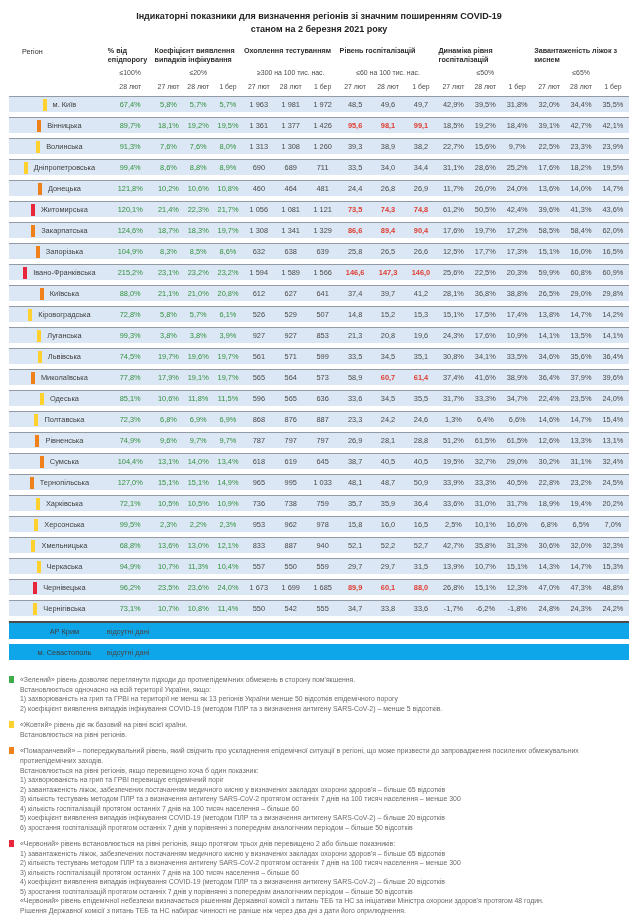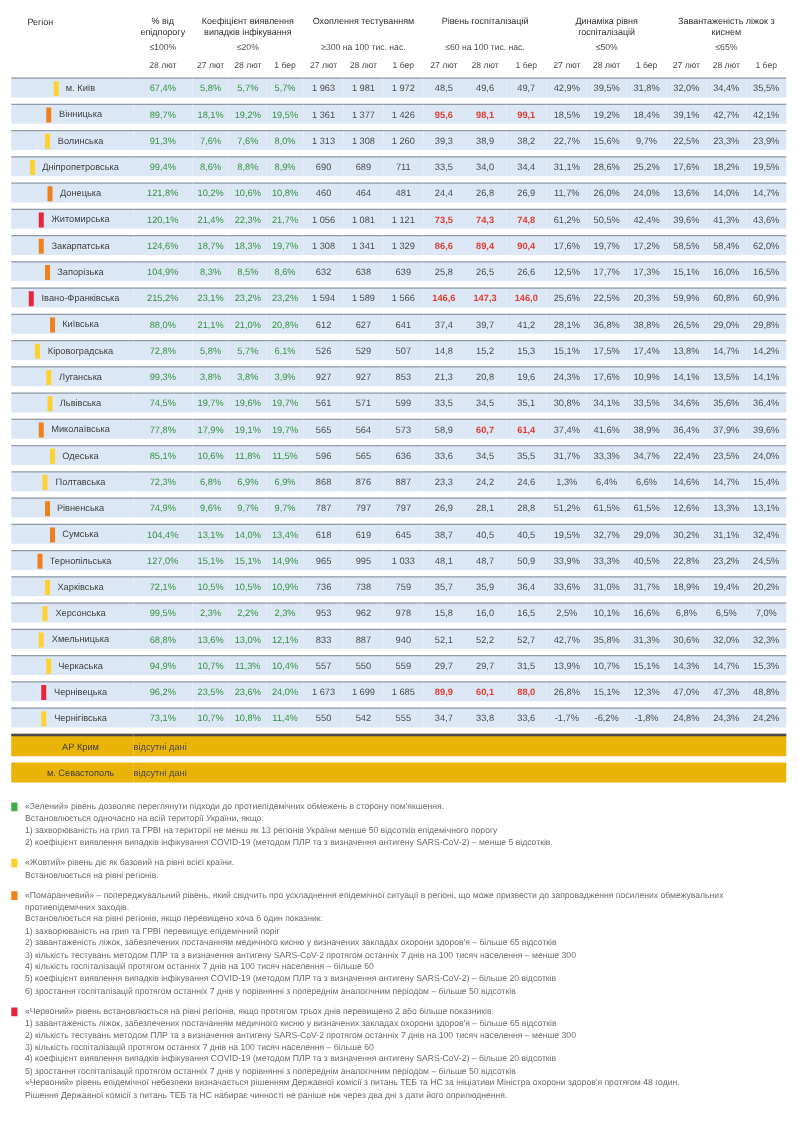--- a/index.html
+++ b/index.html
@@ -1,51 +1,55 @@
 <!DOCTYPE html>
 <html><head>
 <meta charset="utf-8">
 <style>
   html,body{margin:0;padding:0;background:#ffffff;}
   body{width:638px;height:915px;font-family:"Liberation Sans",sans-serif;color:#3f3f3f;overflow:hidden;}
   .page{box-sizing:border-box;width:638px;height:915px;padding:8px 9px 6px 9px;}
   .title{font-size:9px;font-weight:bold;color:#222;text-align:center;line-height:1.45;margin:2px 0 6px 0;}
   table.ind{width:620px;table-layout:fixed;border-collapse:separate;border-spacing:0 5px;}
   th{font-weight:normal;vertical-align:bottom;padding:0 1px;}
-  .gh{font-size:7.2px;color:#2e2e2e;font-weight:normal;line-height:1.2;text-align:center;vertical-align:top;}
+  .gh{font-size:7.2px;color:#2e2e2e;font-weight:bold;line-height:1.2;text-align:left;vertical-align:top;}
   .c-region{font-size:7.2px;color:#2e2e2e;font-weight:normal;text-align:left;vertical-align:top;padding-left:13px;}
   tr.h2 th{font-size:6.9px;color:#4a4a4a;text-align:center;padding-bottom:2px;}
   tr.h3 th{font-size:6.9px;color:#4a4a4a;text-align:center;padding-bottom:1px;}
   tr.r td{background:#dbe7f4;border-top:1px solid #939aa4;height:15px;font-size:7.4px;vertical-align:middle;padding:0;}
   td.rc{text-align:center;white-space:nowrap;padding-left:2px !important;color:#3f3f3f;}
   .marker{display:inline-block;width:4px;height:12px;margin:0 6px 0 1px;vertical-align:middle;background:#ccc;}
   .lv-yellow{background:#ffd12e;}
   .lv-orange{background:#f08019;}
   .lv-red{background:#e8253a;}
   td.val{text-align:center;color:#4a4a4a;}
   td.val.g{color:#33913f;}
   td.val.red{color:#e03c31;font-weight:bold;}
-  tr.nd td{background:#eab308;height:16px;font-size:7.4px;vertical-align:middle;padding:0;}
+  tr.nd td{background:#0ea5e9;height:16px;font-size:7.4px;vertical-align:middle;padding:0;}
   tr.nd td.rc{padding-left:13px !important;}
   tr.nd-first td{border-top:2px solid #4a4a4a;}
   td.ndv{text-align:left;color:#4a4a4a;}
   .legend{margin-top:10px;width:620px;}
   .lsec{position:relative;padding-left:11px;margin-bottom:7px;}
   .lsq{position:absolute;left:0;top:1px;width:5px;height:7px;display:inline-block;}
   .sq-green{background:#3fae4a;}
   .sq-yellow{background:#ffd12e;}
   .sq-orange{background:#f08019;}
   .sq-red{background:#e8253a;}
   .llines div{font-size:6.9px;color:#6b6b6b;line-height:1.38;}
 </style>
 </head>
 <body>
 
 <div class="page">
 
+  <div class="title">
+    <span>Індикаторні показники для визначення регіонів зі значним поширенням COVID-19</span><br>
+    <span>станом на 2 березня 2021 року</span>
+  </div>
 
   <table class="ind">
     <colgroup>
       <col style="width:92px">
         <col style="width:44px">
       <col style="width:28px">
         <col style="width:28px">
         <col style="width:28px">
       <col style="width:30px">
         <col style="width:30px">

